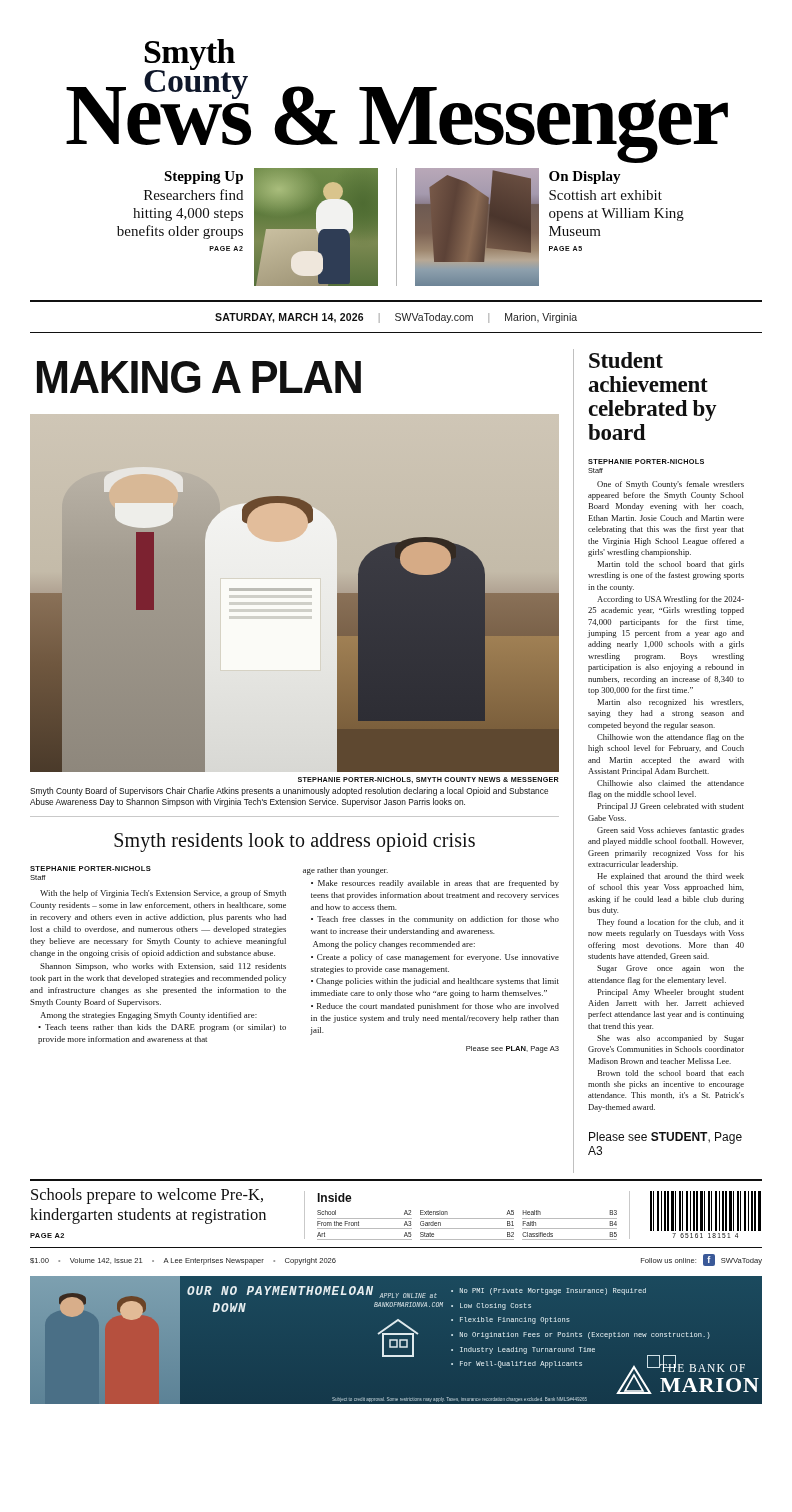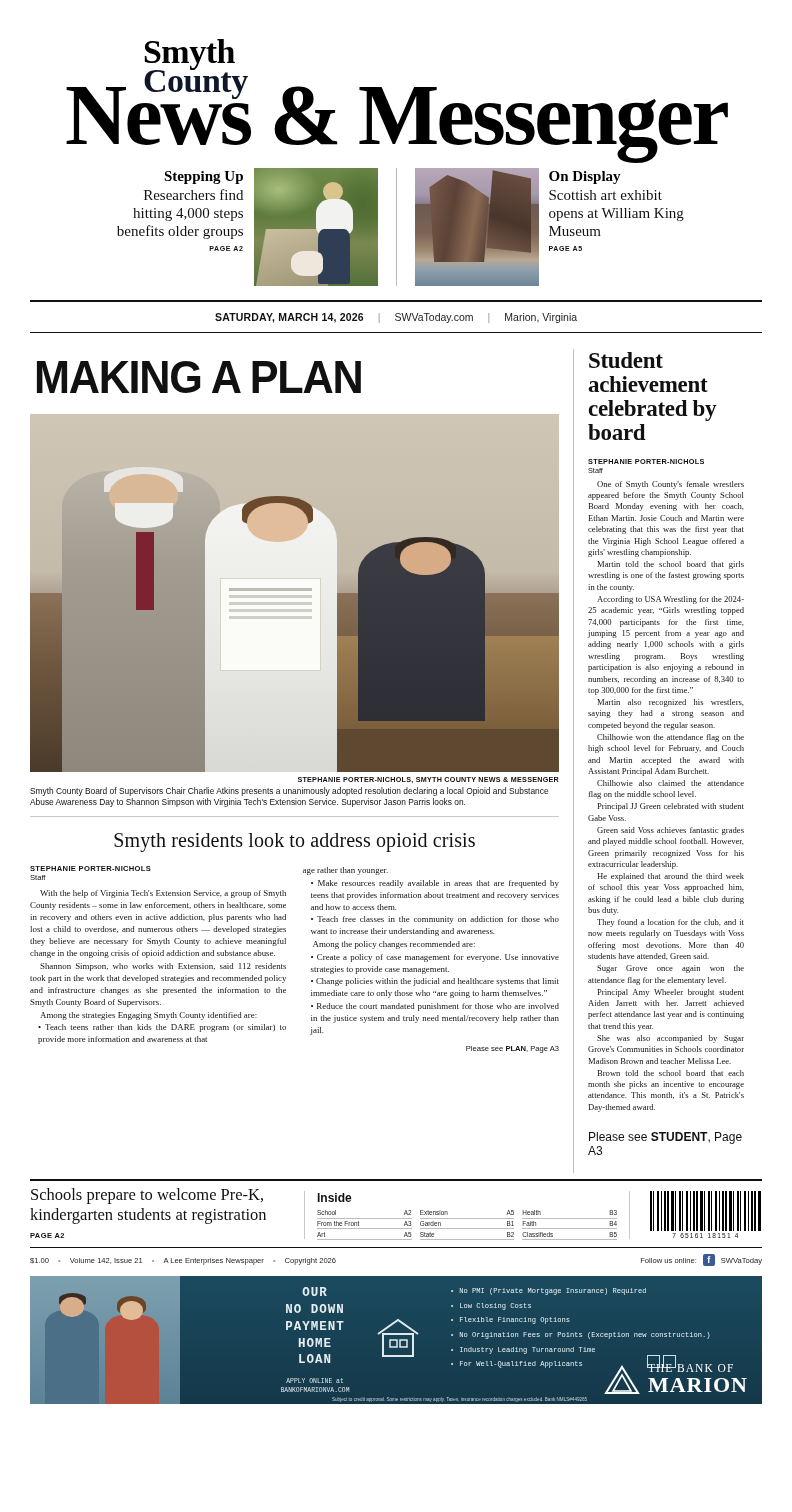--- a/index.html
+++ b/index.html
@@ -326,40 +326,41 @@
   .ad-p-b { position:absolute; left:50%; top:30%; width:36%; height:70%;
     background:#b6503e; border-radius:36% 36% 0 0 / 16% 16% 0 0; }
   .ad-p-b-h { position:absolute; left:60%; top:19%; width:15%; height:15%;
     background:#e2bb97; border-radius:48%; }
   .ad-p-b-hair { position:absolute; left:58%; top:15%; width:19%; height:14%;
     background:#6b4326; border-radius:50% 50% 30% 30%; }
   .ad-board { flex:1; position:relative; padding:8px 10px; display:flex; }
   .ad-left {
     width:250px; color:#e8eef0; text-align:center;
     font-family:"Liberation Mono", monospace;
-    display:flex; flex-direction:column; justify-content:center;
+    display:flex; flex-direction:row; justify-content:center;
     position:relative;
+    font-style:italic;
   }
   .ad-loan {
     font-size:12.5px; font-weight:bold; line-height:1.34; letter-spacing:1px;
   }
   .ad-apply {
     font-family:"Liberation Mono", monospace;
     font-size:6.4px; color:#dfe7ea; margin-top:9px; line-height:1.35;
   }
   .ad-house {
     position:absolute; right:18px; top:32px; width:48px; height:42px;
   }
   .ad-right {
     flex:1; color:#eaf2f4; padding-left:10px;
     font-family:"Liberation Mono", monospace; font-size:7.1px; line-height:2.05;
   }
   .ad-right .chk { color:#cfe0e6; margin-right:5px; }
   .ad-bank {
-    position:absolute; right:14px; bottom:8px;
+    position:absolute; right:2px; bottom:8px;
     display:flex; align-items:center; gap:8px; color:#fff;justify-content:flex-end;
   }
   .ad-bank-mark {
     width:36px; height:30px; position:relative;
   }
   .ad-bank-name {
     font-family:"Liberation Serif", serif; text-align:left; line-height:1.0;
   }
   .ad-bank-name .l1 { font-size:11.5px; letter-spacing:1px; }
   .ad-bank-name .l2 { font-size:22px; font-weight:bold; letter-spacing:1px; }

